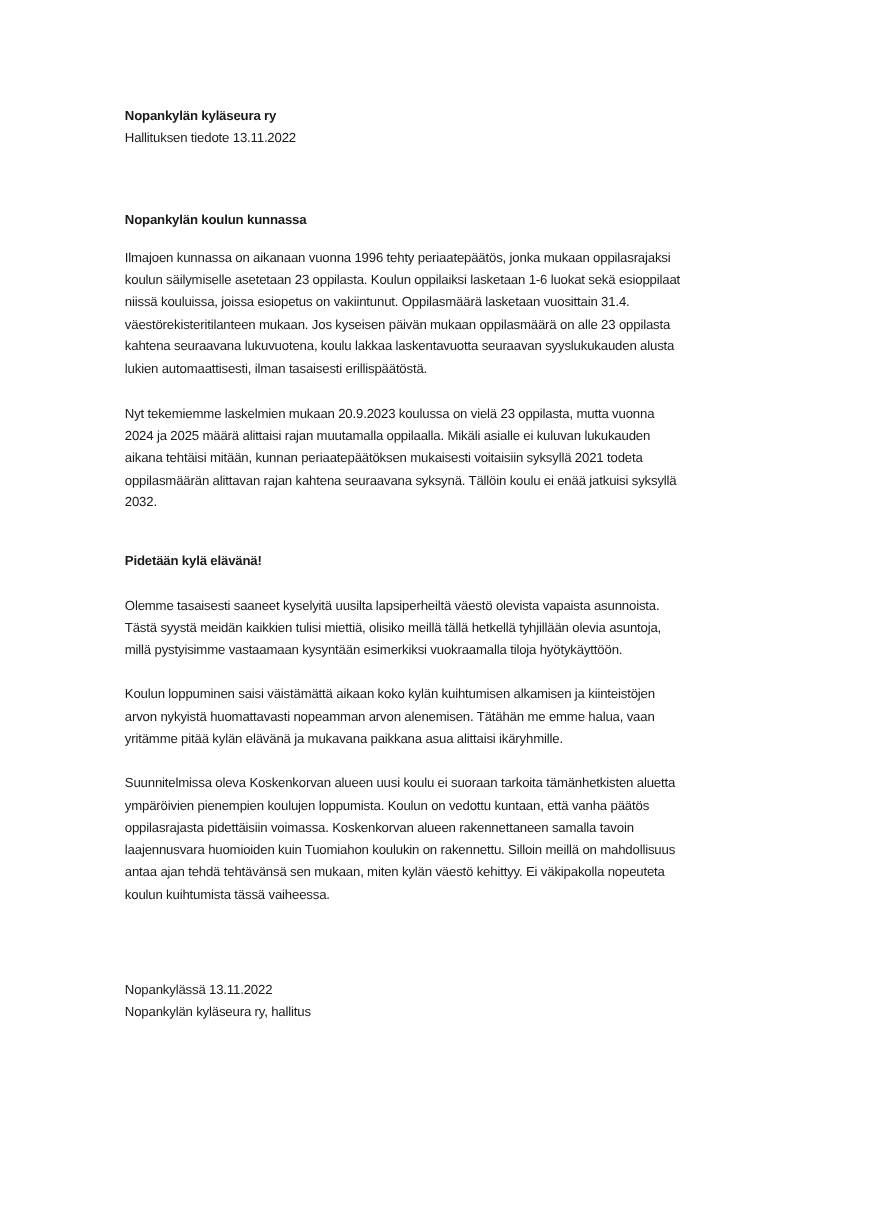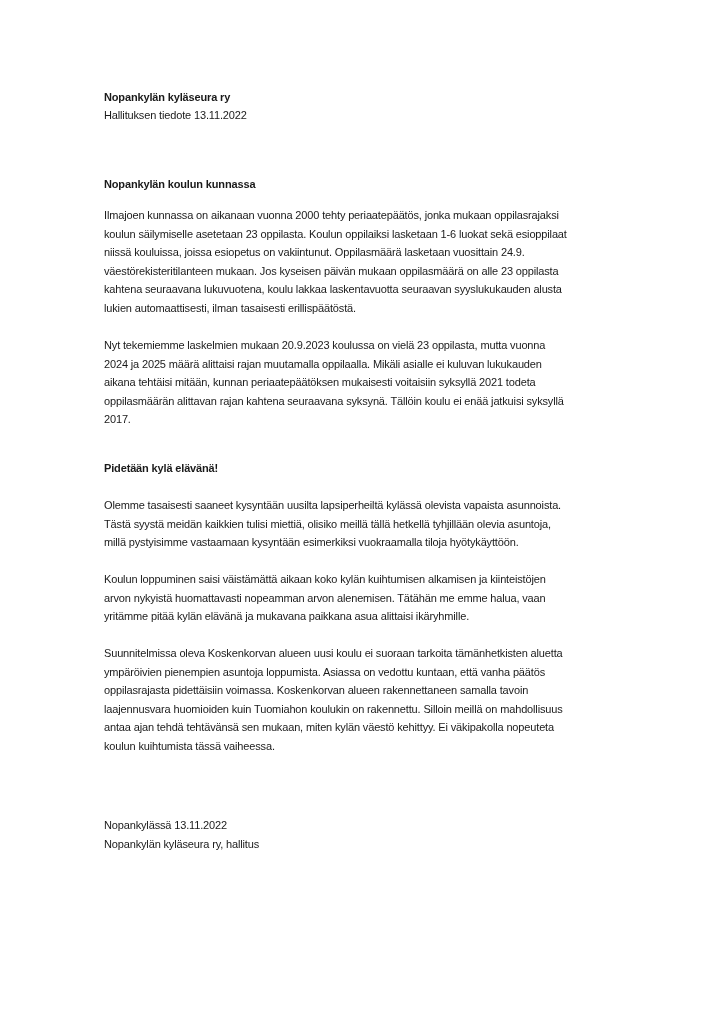--- a/index.html
+++ b/index.html
@@ -38,53 +38,53 @@
 <body>
 
 <div class="page">
 
   <div class="line bold" style="top:88px">Nopankylän kyläseura ry</div>
   <div class="line" style="top:106px">Hallituksen tiedote 13.11.2022</div>
 
   <div class="line bold" style="top:175px">Nopankylän koulun kunnassa</div>
 
   <div>
-    <div class="line" style="top:206px">Ilmajoen kunnassa on aikanaan vuonna 2000 tehty periaatepäätös, jonka mukaan oppilasrajaksi</div>
+    <div class="line" style="top:206px">Ilmajoen kunnassa on aikanaan vuonna 1996 tehty periaatepäätös, jonka mukaan oppilasrajaksi</div>
     <div class="line" style="top:224.6px">koulun säilymiselle asetetaan 23 oppilasta. Koulun oppilaiksi lasketaan 1-6 luokat sekä esioppilaat</div>
-    <div class="line" style="top:243.2px">niissä kouluissa, joissa esiopetus on vakiintunut. Oppilasmäärä lasketaan vuosittain 24.9.</div>
+    <div class="line" style="top:243.2px">niissä kouluissa, joissa esiopetus on vakiintunut. Oppilasmäärä lasketaan vuosittain 31.4.</div>
     <div class="line" style="top:261.8px">väestörekisteritilanteen mukaan. Jos kyseisen päivän mukaan oppilasmäärä on alle 23 oppilasta</div>
     <div class="line" style="top:280.4px">kahtena seuraavana lukuvuotena, koulu lakkaa laskentavuotta seuraavan syyslukukauden alusta</div>
     <div class="line" style="top:299px">lukien automaattisesti, ilman tasaisesti erillispäätöstä.</div>
   </div>
 
   <div>
     <div class="line" style="top:336px">Nyt tekemiemme laskelmien mukaan 20.9.2023 koulussa on vielä 23 oppilasta, mutta vuonna</div>
     <div class="line" style="top:354.6px">2024 ja 2025 määrä alittaisi rajan muutamalla oppilaalla. Mikäli asialle ei kuluvan lukukauden</div>
     <div class="line" style="top:373.2px">aikana tehtäisi mitään, kunnan periaatepäätöksen mukaisesti voitaisiin syksyllä 2021 todeta</div>
     <div class="line" style="top:391.8px">oppilasmäärän alittavan rajan kahtena seuraavana syksynä. Tällöin koulu ei enää jatkuisi syksyllä</div>
-    <div class="line" style="top:410.4px">2017.</div>
+    <div class="line" style="top:410.4px">2032.</div>
   </div>
 
   <div class="line bold" style="top:459px">Pidetään kylä elävänä!</div>
 
   <div>
-    <div class="line" style="top:496px">Olemme tasaisesti saaneet kysyntään uusilta lapsiperheiltä kylässä olevista vapaista asunnoista.</div>
+    <div class="line" style="top:496px">Olemme tasaisesti saaneet kyselyitä uusilta lapsiperheiltä väestö olevista vapaista asunnoista.</div>
     <div class="line" style="top:514.6px">Tästä syystä meidän kaikkien tulisi miettiä, olisiko meillä tällä hetkellä tyhjillään olevia asuntoja,</div>
     <div class="line" style="top:533.2px">millä pystyisimme vastaamaan kysyntään esimerkiksi vuokraamalla tiloja hyötykäyttöön.</div>
   </div>
 
   <div>
     <div class="line" style="top:570px">Koulun loppuminen saisi väistämättä aikaan koko kylän kuihtumisen alkamisen ja kiinteistöjen</div>
     <div class="line" style="top:588.6px">arvon nykyistä huomattavasti nopeamman arvon alenemisen. Tätähän me emme halua, vaan</div>
     <div class="line" style="top:607.2px">yritämme pitää kylän elävänä ja mukavana paikkana asua alittaisi ikäryhmille.</div>
   </div>
 
   <div>
     <div class="line" style="top:644px">Suunnitelmissa oleva Koskenkorvan alueen uusi koulu ei suoraan tarkoita tämänhetkisten aluetta</div>
-    <div class="line" style="top:662.6px">ympäröivien pienempien asuntoja loppumista. Asiassa on vedottu kuntaan, että vanha päätös</div>
+    <div class="line" style="top:662.6px">ympäröivien pienempien koulujen loppumista. Koulun on vedottu kuntaan, että vanha päätös</div>
     <div class="line" style="top:681.2px">oppilasrajasta pidettäisiin voimassa. Koskenkorvan alueen rakennettaneen samalla tavoin</div>
     <div class="line" style="top:699.8px">laajennusvara huomioiden kuin Tuomiahon koulukin on rakennettu. Silloin meillä on mahdollisuus</div>
     <div class="line" style="top:718.4px">antaa ajan tehdä tehtävänsä sen mukaan, miten kylän väestö kehittyy. Ei väkipakolla nopeuteta</div>
     <div class="line" style="top:737px">koulun kuihtumista tässä vaiheessa.</div>
   </div>
 
   <div class="line" style="top:816px">Nopankylässä 13.11.2022</div>
   <div class="line" style="top:834.6px">Nopankylän kyläseura ry, hallitus</div>
 
 </div>

